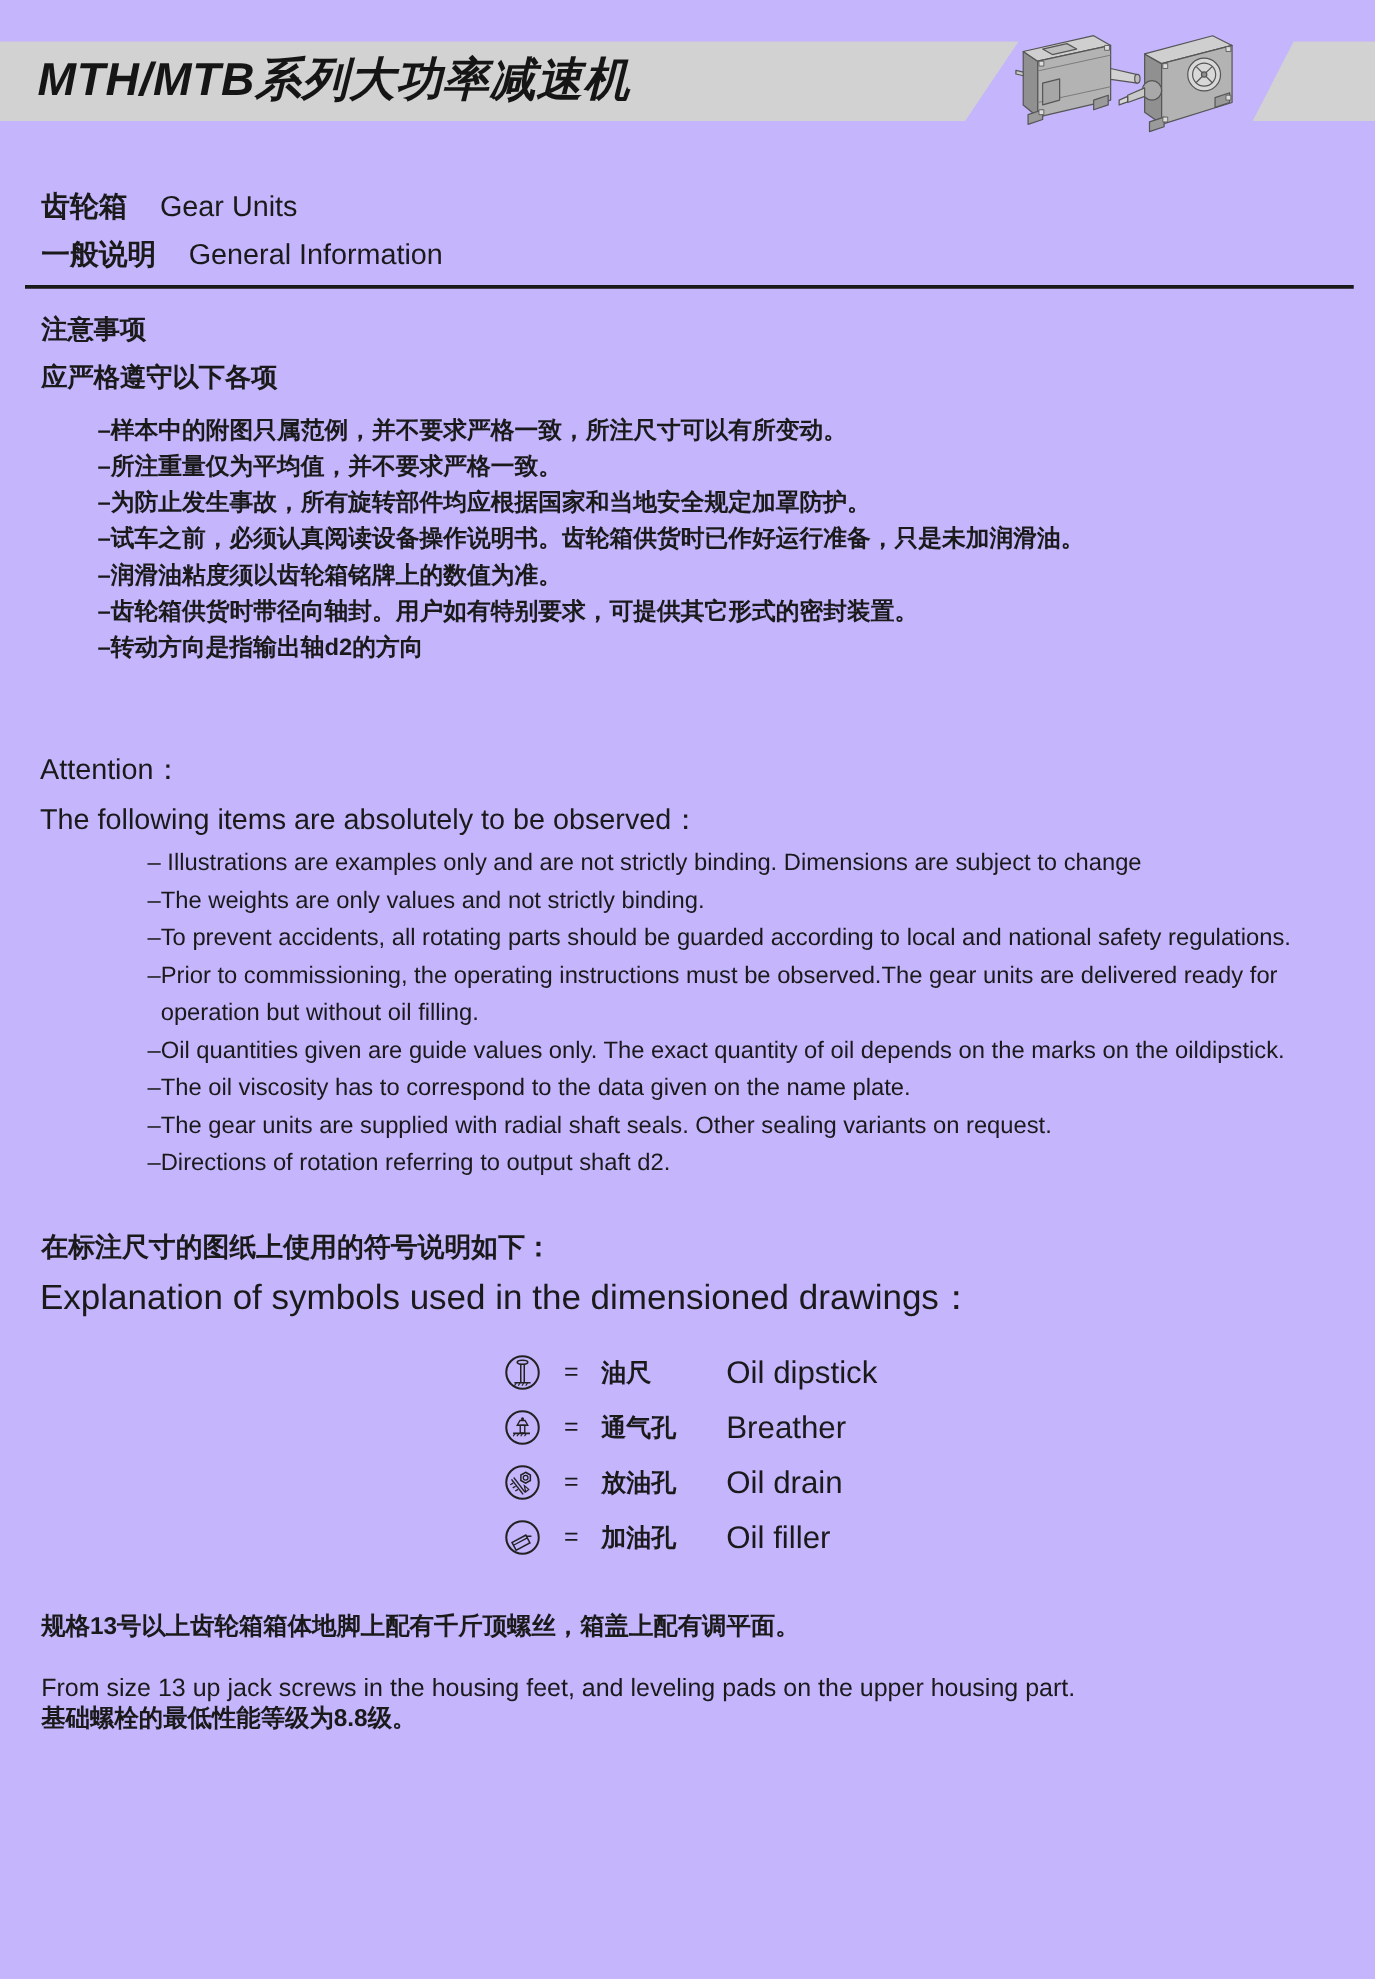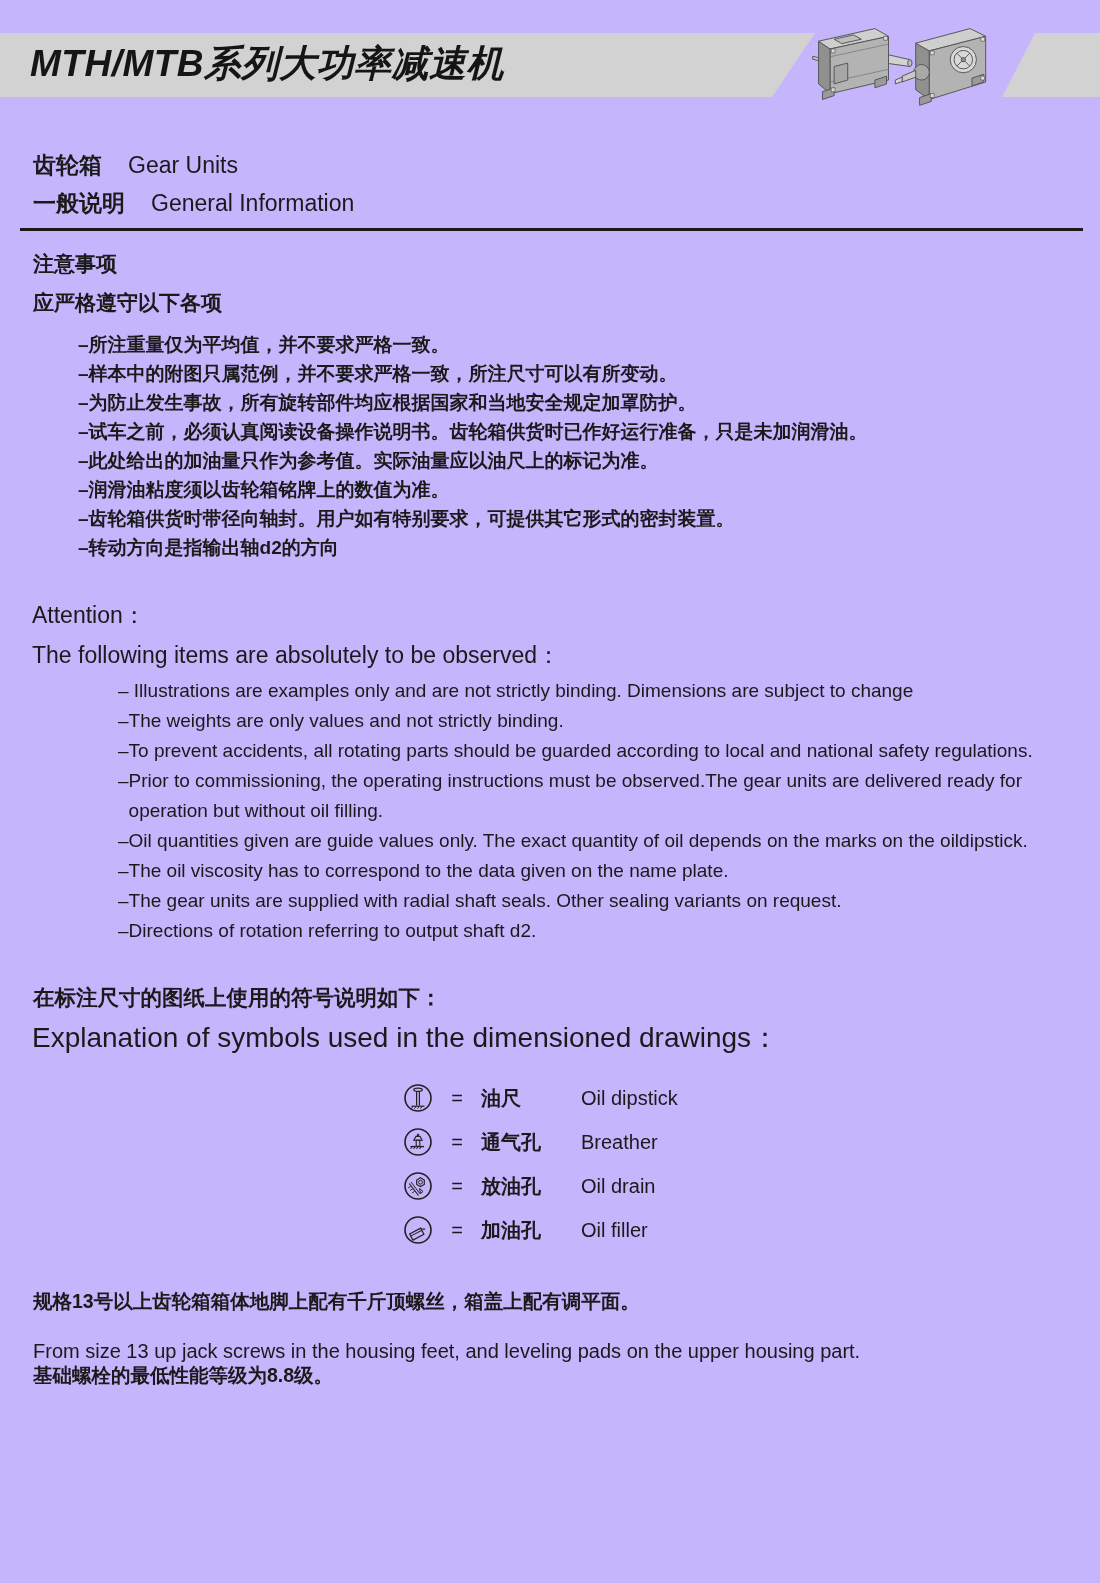--- a/index.html
+++ b/index.html
@@ -38,21 +38,21 @@
   .en-list{position:absolute;left:74px;top:676px;width:1012px;margin-left:44px;}
   .en-list .item{font-size:19px;font-weight:400;line-height:30px;white-space:pre-wrap;}
   
   .h-sym-cn{position:absolute;left:33px;font-size:21.5px;font-weight:700;line-height:30px;white-space:nowrap;}
   .h-sym-en{position:absolute;left:32px;font-size:28px;font-weight:400;line-height:30px;white-space:nowrap;}
   .sym-table{position:absolute;left:403px;top:1076px;}
   .sym-row{display:flex;align-items:center;height:44px;}
   .sym-icon{width:30px;height:30px;flex:0 0 30px;}
   .sym-eq{width:48px;text-align:center;font-size:20px;font-weight:400;}
   .sym-cn{width:100px;font-size:20px;font-weight:700;}
-  .sym-en{font-size:20px;font-weight:400;white-space:nowrap;}
+  .sym-en{font-size:25px;font-weight:400;white-space:nowrap;}
   
   .foot-cn{position:absolute;left:33px;font-size:19.5px;font-weight:700;line-height:26px;white-space:nowrap;}
   .foot-en{position:absolute;left:33px;font-size:20px;font-weight:400;line-height:26px;white-space:nowrap;}
 </style>
 </head>
 <body>
 
 <div class="page">
 
   <div class="band-left"></div>
@@ -102,25 +102,24 @@
     <span class="cn">齿轮箱</span><span class="en">Gear Units</span>
   </div>
   <div class="sect-line" style="top:187px;">
     <span class="cn">一般说明</span><span class="en">General Information</span>
   </div>
   <div class="rule"></div>
 
   <div class="h-cn" style="top:250px;">注意事项</div>
   <div class="h-cn" style="top:289px;">应严格遵守以下各项</div>
   <div class="cn-list">
+    <div class="item">–样本中的附图只属范例，并不要求严格一致，所注尺寸可以有所变动。</div>
     <div class="item">–所注重量仅为平均值，并不要求严格一致。</div>
-    <div class="item">–样本中的附图只属范例，并不要求严格一致，所注尺寸可以有所变动。</div>
     <div class="item">–为防止发生事故，所有旋转部件均应根据国家和当地安全规定加罩防护。</div>
     <div class="item">–试车之前，必须认真阅读设备操作说明书。齿轮箱供货时已作好运行准备，只是未加润滑油。</div>
-    <div class="item">–此处给出的加油量只作为参考值。实际油量应以油尺上的标记为准。</div>
     <div class="item">–润滑油粘度须以齿轮箱铭牌上的数值为准。</div>
     <div class="item">–齿轮箱供货时带径向轴封。用户如有特别要求，可提供其它形式的密封装置。</div>
     <div class="item">–转动方向是指输出轴d2的方向</div>
   </div>
 
   <div class="h-en" style="top:600px;">Attention：</div>
   <div class="h-en" style="top:640px;">The following items are absolutely to be observed：</div>
   <div class="en-list">
     <div class="item">– Illustrations are examples only and are not strictly binding. Dimensions are subject to change</div>
     <div class="item">–The weights are only values and not strictly binding.</div>

